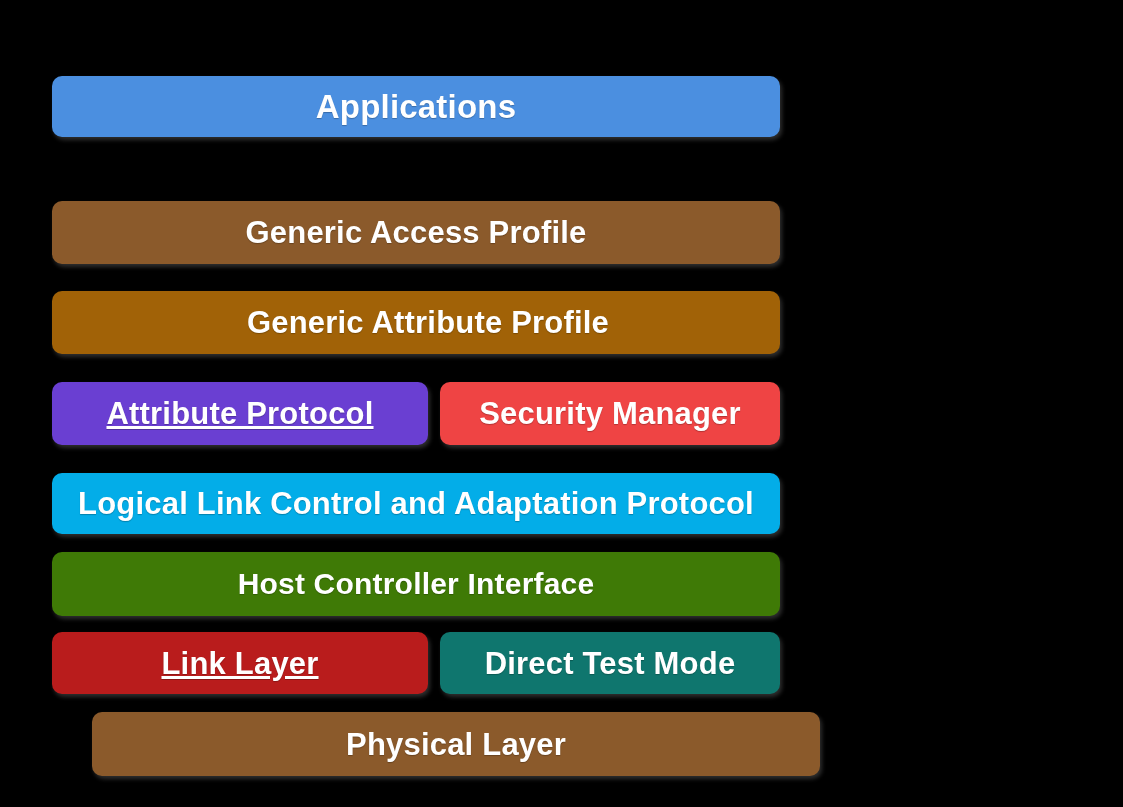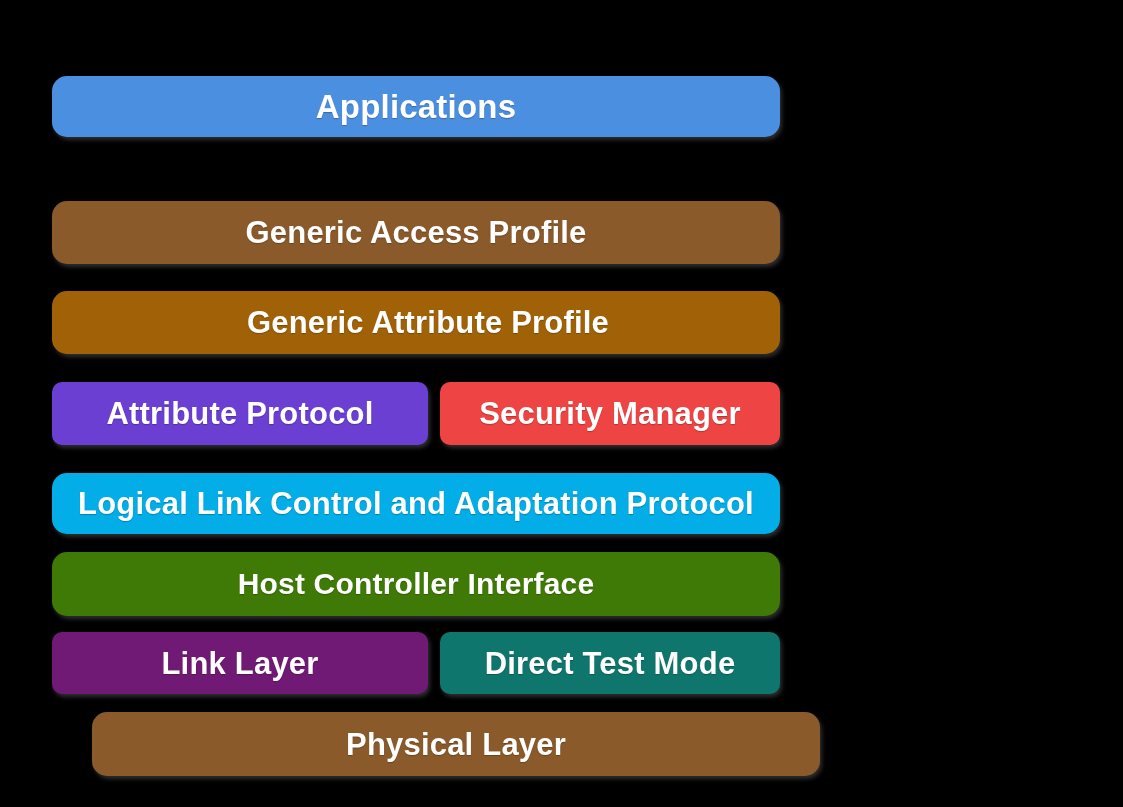--- a/index.html
+++ b/index.html
@@ -58,23 +58,23 @@
   .row-applications { left: 52px; top: 76px;  width: 728px; height: 61px; }
   .row-gap          { left: 52px; top: 201px; width: 728px; height: 63px; }
   .row-gatt         { left: 52px; top: 291px; width: 728px; height: 63px; }
   .row-att-sm       { left: 52px; top: 382px; width: 728px; height: 63px; }
   .row-l2cap        { left: 52px; top: 473px; width: 728px; height: 61px; }
   .row-hci          { left: 52px; top: 552px; width: 728px; height: 64px; }
   .row-ll-dtm       { left: 52px; top: 632px; width: 728px; height: 62px; }
   .row-phy          { left: 52px; top: 712px; width: 728px; height: 64px; margin-left: 40px; }
 
   
-  .box-full { width: 100%; border-radius: 15px; }
+  .box-full { width: 100%; }
   
-  .box-left  { width: 376px; }
+  .box-left  { width: 376px; text-decoration: underline; }
   .box-right { width: 340px; margin-left: 12px; }
 
   
   .fs-33 { font-size: 33px; }
   .fs-31 { font-size: 31px; }
   .fs-30 { font-size: 30px; align-items: center; }
 
   
   .c-blue   { background: #4b8fe0; }
   .c-brown  { background: #8b5a2b; }
@@ -120,21 +120,21 @@
     </div>
   </div>
 
   <div class="stack-row row-hci">
     <div class="stack-box box-full c-green fs-30" style="background: rgb(63, 122, 6);">
       <span class="box-label">Host Controller Interface</span>
     </div>
   </div>
 
   <div class="stack-row row-ll-dtm">
-    <div class="stack-box box-left c-blue fs-31" style="background: #701a75;">
+    <div class="stack-box box-left c-blue fs-31" style="background: #b91c1c;">
       <span class="box-label">Link Layer</span>
     </div>
     <div class="stack-box box-right c-cyan fs-31" style="background: #0f766e;">
       <span class="box-label">Direct Test Mode</span>
     </div>
   </div>
 
   <div class="stack-row row-phy">
     <div class="stack-box box-full c-brown fs-31" style="background: rgb(139, 90, 43);">
       <span class="box-label">Physical Layer</span>

